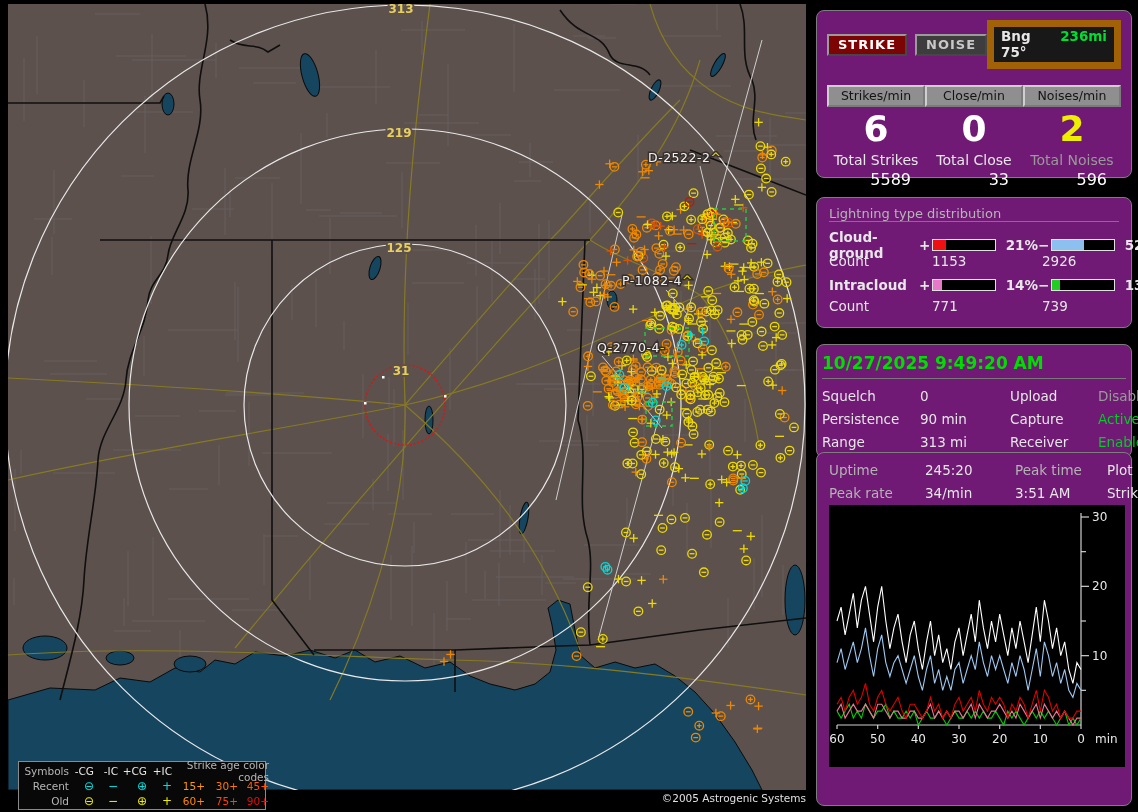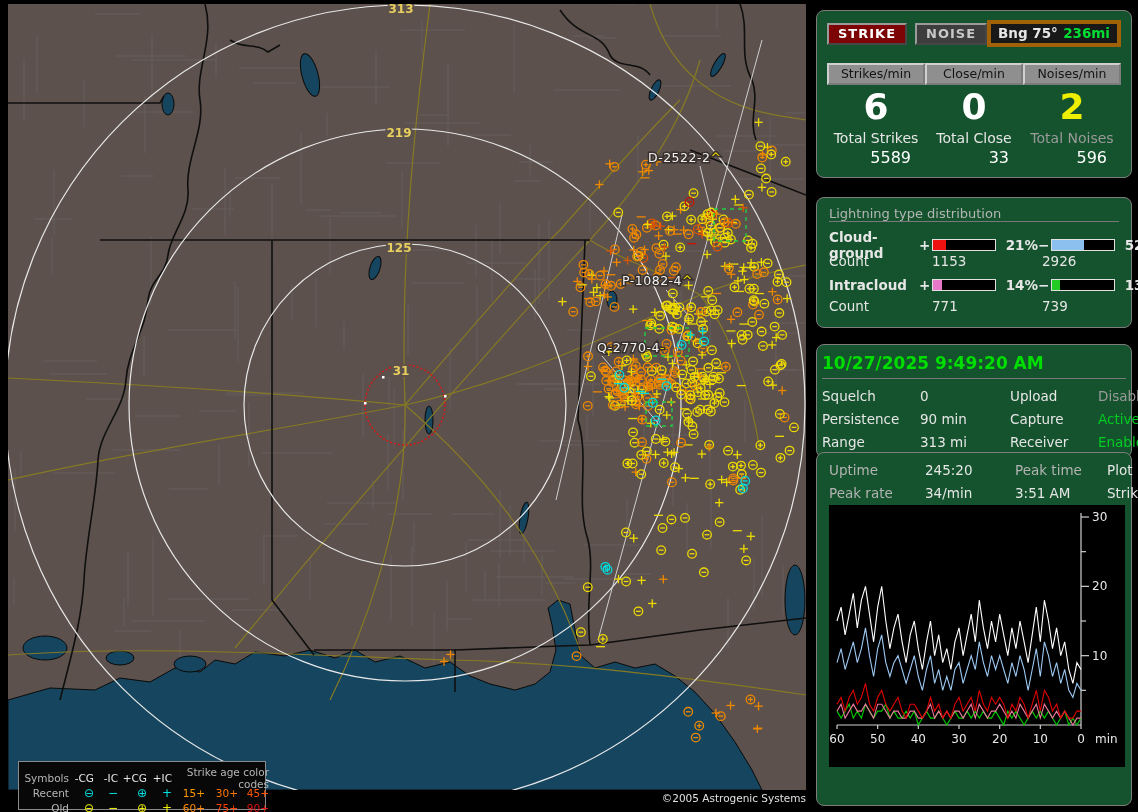--- a/index.html
+++ b/index.html
@@ -10,41 +10,41 @@
   
   #map-wrap { position:absolute; left:8px; top:4px; width:798px; height:786px; background:#5c514c;text-align:right; }
   #map-svg { display:block; }
   #copyright { position:absolute; left:560px; top:792px; width:246px; text-align:right;
                color:#e0e0e0; font-size:10.5px; }
 
   
   #map-legend { position:absolute; left:10px; top:757px; width:248px; height:49px;
     background:#080808; border:1px solid #8a8a8a; font-size:10.5px; color:#ddd;
     display:grid; grid-template-columns:46px 25px 24px 29px 25px 33px 33px 31px;
-    grid-auto-rows:15px; align-items:center; padding:8px 0 0 4px; }
+    grid-auto-rows:15px; align-items:center; padding:1px 0 0 4px; }
   #map-legend .gray { color:#b5b5b5; }
   #map-legend .hdr { color:#e8e8e8; }
   #map-legend .age-hdr { grid-column:6/9; color:#b5b5b5; }
   #map-legend .sym { font-size:12px; line-height:10px; }
 
   
-  .panel { position:absolute; left:816px; width:316px; background:#14532d;
+  .panel { position:absolute; left:816px; width:316px; background:#701a75;
            border:1px solid #7d7d7d; border-radius:8px; color:#e6e6e6; }
   #panel-stats { top:10px;  height:168px; padding:9px 10px; }
   #panel-dist  { top:197px; height:131px; padding:8px 12px; }
   #panel-time  { top:344px; height:114px; padding:8px 5px; }
   #panel-trend { top:452px; height:354px; padding:9px 12px; }
 
   
   .btn-row { display:flex; align-items:center; }
   .push-btn { font-size:13px; font-weight:bold; letter-spacing:1px; padding:1px 9px 2px;
               border:2px outset #9a9a9a; cursor:pointer; }
   #strike-btn { background:#7c0404; color:#fff; margin-right:8px; }
   #noise-btn  { background:#3d3d3d; color:#c8c8c8; }
-  #bng-box { margin-left:auto; width:138px; background:#181818; border:4px solid #a16207;
+  #bng-box { margin-left:auto; width:138px; background:#181818; border:7px solid #a16207;
              display:flex; justify-content:space-between; padding:1px 7px 2px;
              font-size:13.5px; font-weight:bold; }
   #bng-box .rng { color:#00dd33; }
   .rate-grid { display:grid; grid-template-columns:1fr 1fr 1fr; 
                text-align:center; margin-top:16px; }
   .rate-btn { background:#8f8f8f; color:#141414; font-size:12.5px; padding:1px 2px 2px;
               border:2px outset #cfcfcf; cursor:pointer; }
   .rate-num { font-size:36px; font-weight:bold; line-height:40px; margin-top:2px; }
   .tot-label { font-size:14px; margin-top:3px; }
   .tot-val { font-size:16px; text-align:right; padding-right:14px; margin-top:2px; color:#fff; }

